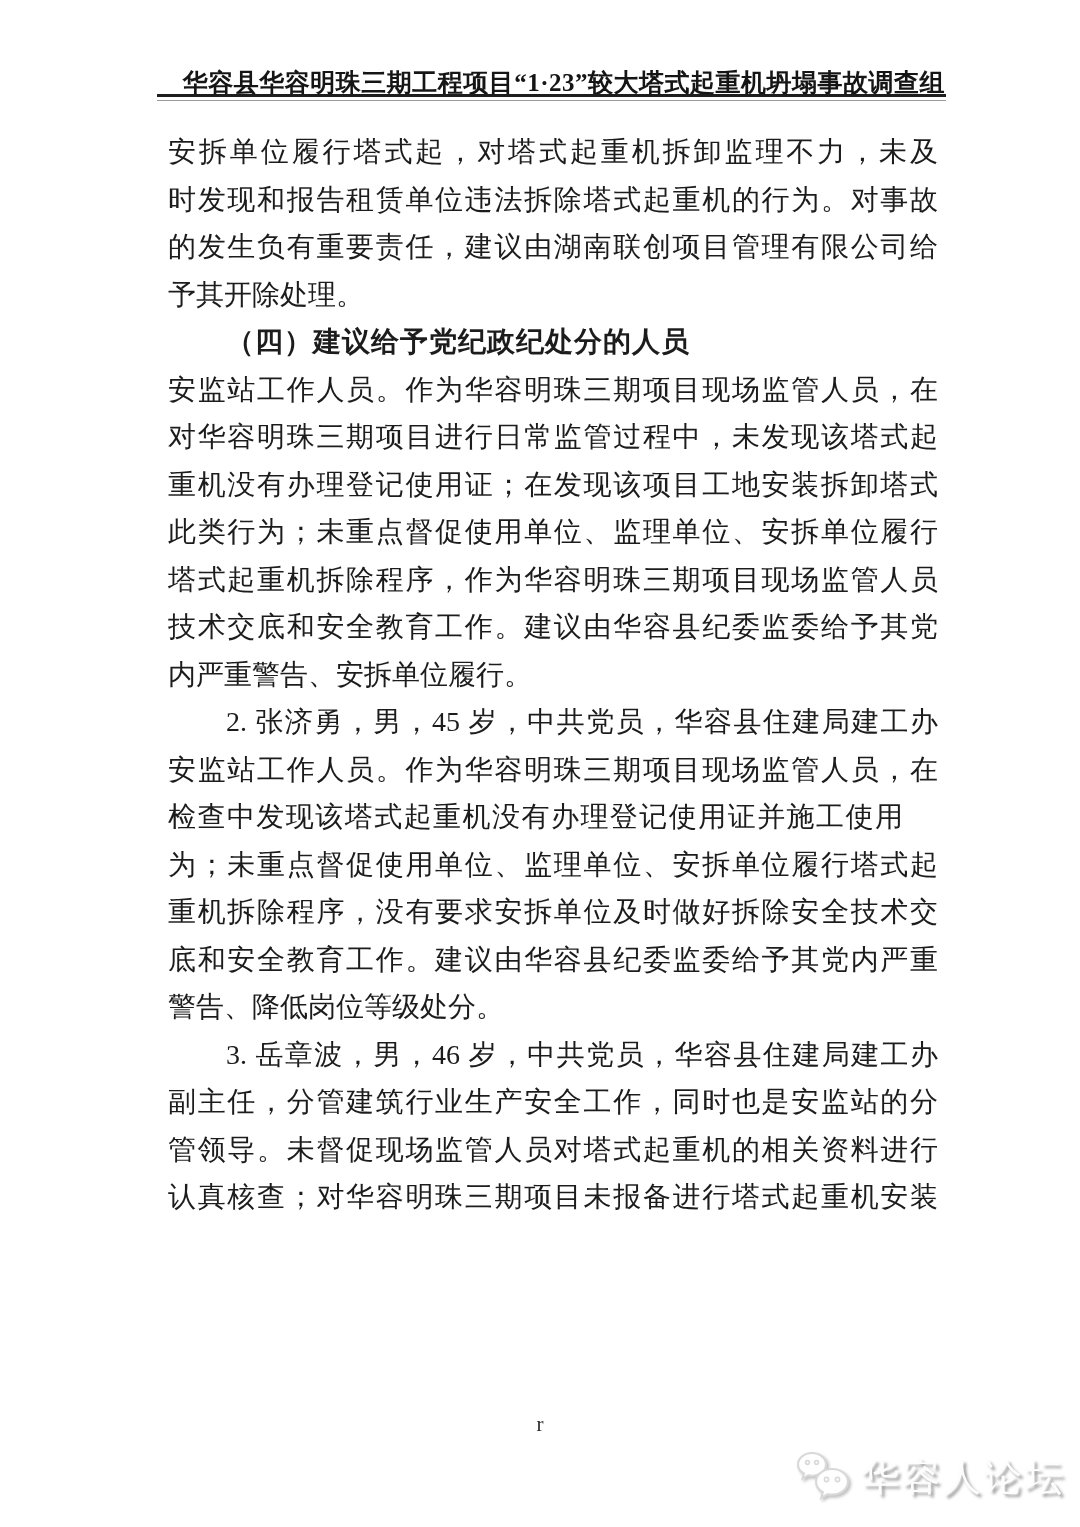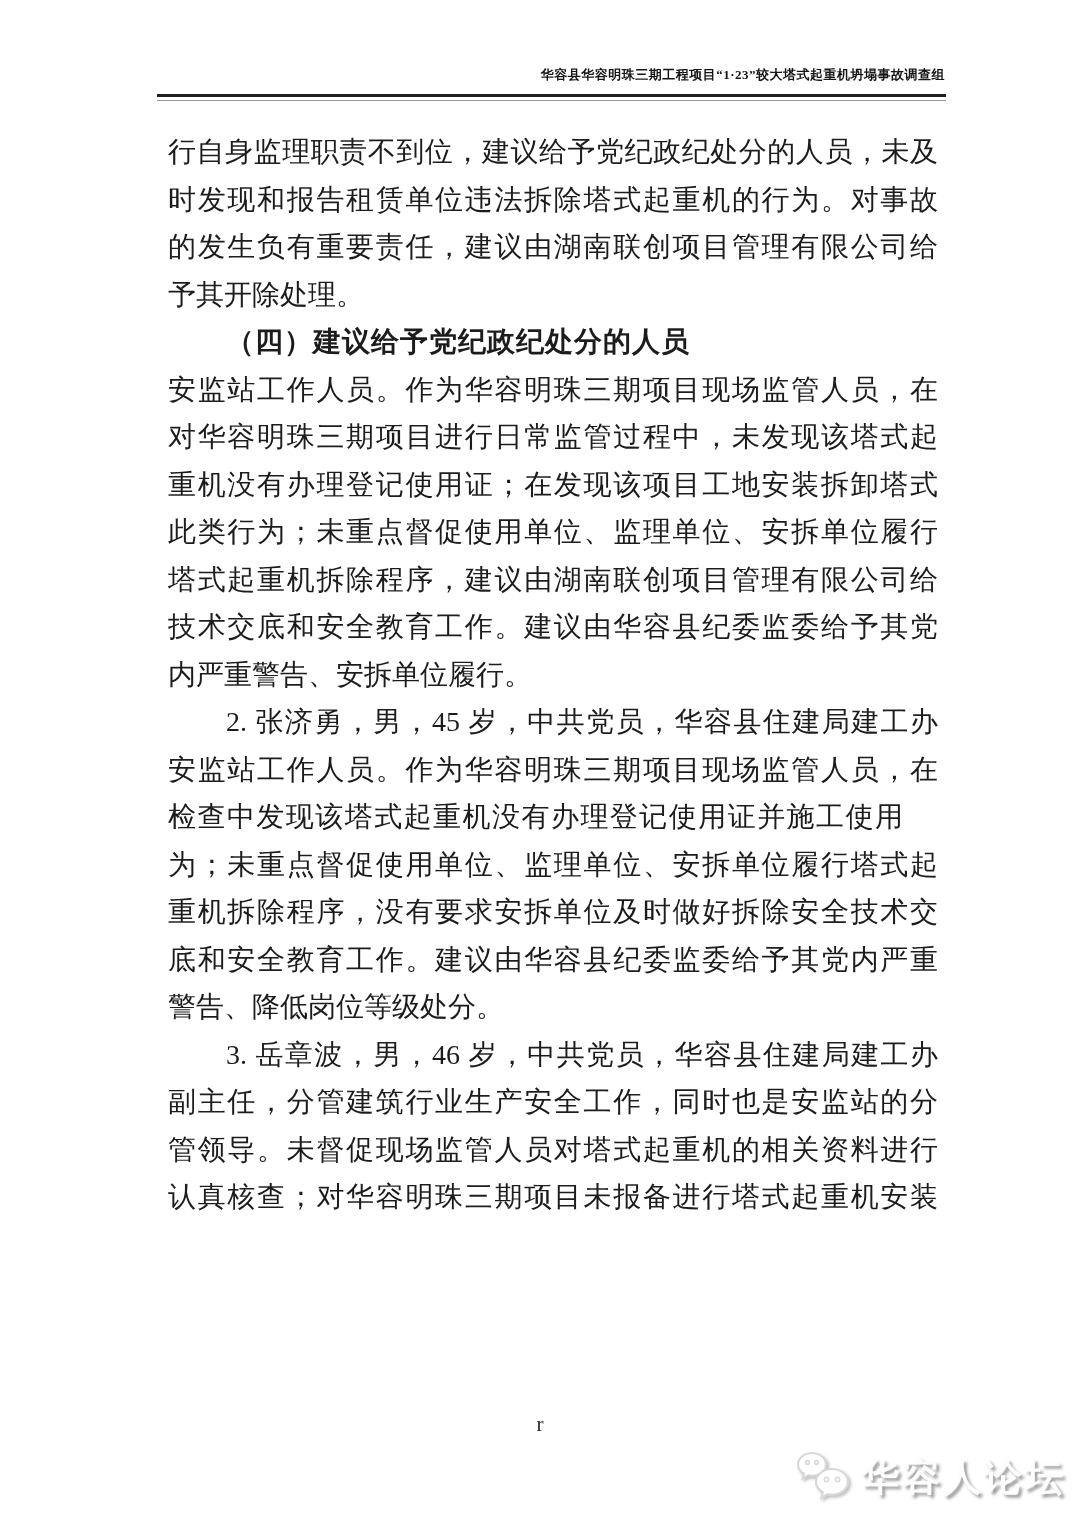--- a/index.html
+++ b/index.html
@@ -12,21 +12,21 @@
     font-family: "Liberation Serif", "DejaVu Serif", serif;
   }
 
   
   .header-title {
     position: absolute;
     left: 160px;
     right: 135px;
     top: 66px;
     text-align: right;
-    font-size: 13px;
+    font-size: 25px;
     font-weight: bold;
     color: #151515;
     letter-spacing: 0.5px;
     white-space: nowrap;
   }
   .header-rule {
     position: absolute;
     left: 157px;
     right: 134px;
     top: 94px;
@@ -80,47 +80,47 @@
     display: flex;
     align-items: center;
     gap: 8px;
   }
   .wm-logo {
     filter: drop-shadow(2px 2px 1.5px rgba(140,140,140,0.55));
   }
   .wm-text {
     font-family: "Liberation Sans", "DejaVu Sans", sans-serif;
     font-size: 38px;
-    font-weight: bold;
+    font-weight: normal;
     letter-spacing: 3px;
     color: #fdfdfd;
     text-shadow: 3px 3px 3px #9f9f9f;
     white-space: nowrap;
   }
 </style>
 </head>
 <body>
 
 <div class="page">
 
   <div class="header-title">华容县华容明珠三期工程项目“1·23”较大塔式起重机坍塌事故调查组</div>
   <div class="header-rule"></div>
 
   <div class="body-text">
 
-  <div class="line">行自身监理职责不到位，建议给予党纪政纪处分的人员，未及</div>
+  <div class="line">安拆单位履行塔式起，对塔式起重机拆卸监理不力，未及</div>
       <div class="line">时发现和报告租赁单位违法拆除塔式起重机的行为。对事故</div>
       <div class="line">的发生负有重要责任，建议由湖南联创项目管理有限公司给</div>
       <div class="line last">予其开除处理。</div>
       <div class="line heading indent last">（四）建议给予党纪政纪处分的人员</div>
       <div class="line">安监站工作人员。作为华容明珠三期项目现场监管人员，在</div>
       <div class="line">对华容明珠三期项目进行日常监管过程中，未发现该塔式起</div>
       <div class="line">重机没有办理登记使用证；在发现该项目工地安装拆卸塔式</div>
       <div class="line">此类行为；未重点督促使用单位、监理单位、安拆单位履行</div>
-      <div class="line">塔式起重机拆除程序，建议由湖南联创项目管理有限公司给</div>
+      <div class="line">塔式起重机拆除程序，作为华容明珠三期项目现场监管人员</div>
       <div class="line">技术交底和安全教育工作。建议由华容县纪委监委给予其党</div>
       <div class="line last">内严重警告、安拆单位履行。</div>
       <div class="line indent">2. 张济勇，男，45 岁，中共党员，华容县住建局建工办</div>
       <div class="line">安监站工作人员。作为华容明珠三期项目现场监管人员，在</div>
       <div class="line short">检查中发现该塔式起重机没有办理登记使用证并施工使用</div>
       <div class="line">为；未重点督促使用单位、监理单位、安拆单位履行塔式起</div>
       <div class="line">重机拆除程序，没有要求安拆单位及时做好拆除安全技术交</div>
       <div class="line">底和安全教育工作。建议由华容县纪委监委给予其党内严重</div>
       <div class="line last">警告、降低岗位等级处分。</div>
       <div class="line indent">3. 岳章波，男，46 岁，中共党员，华容县住建局建工办</div>

